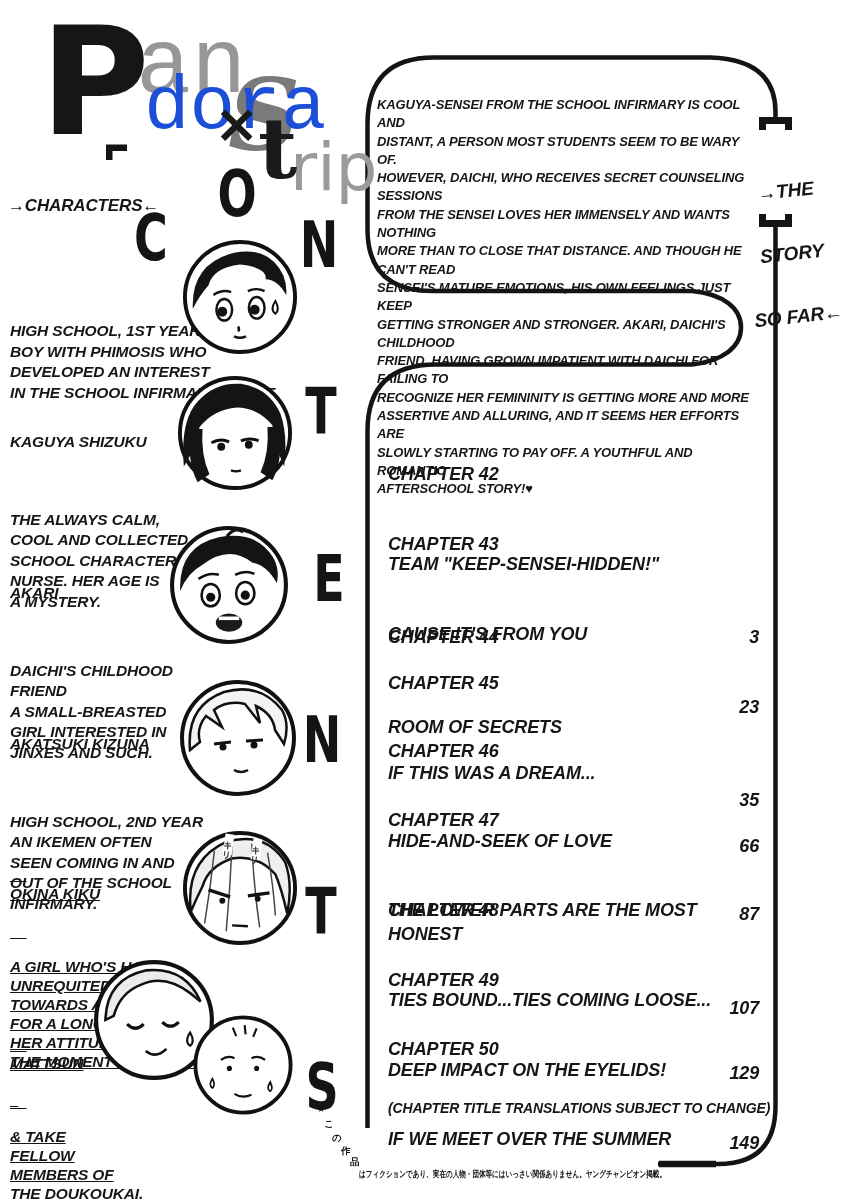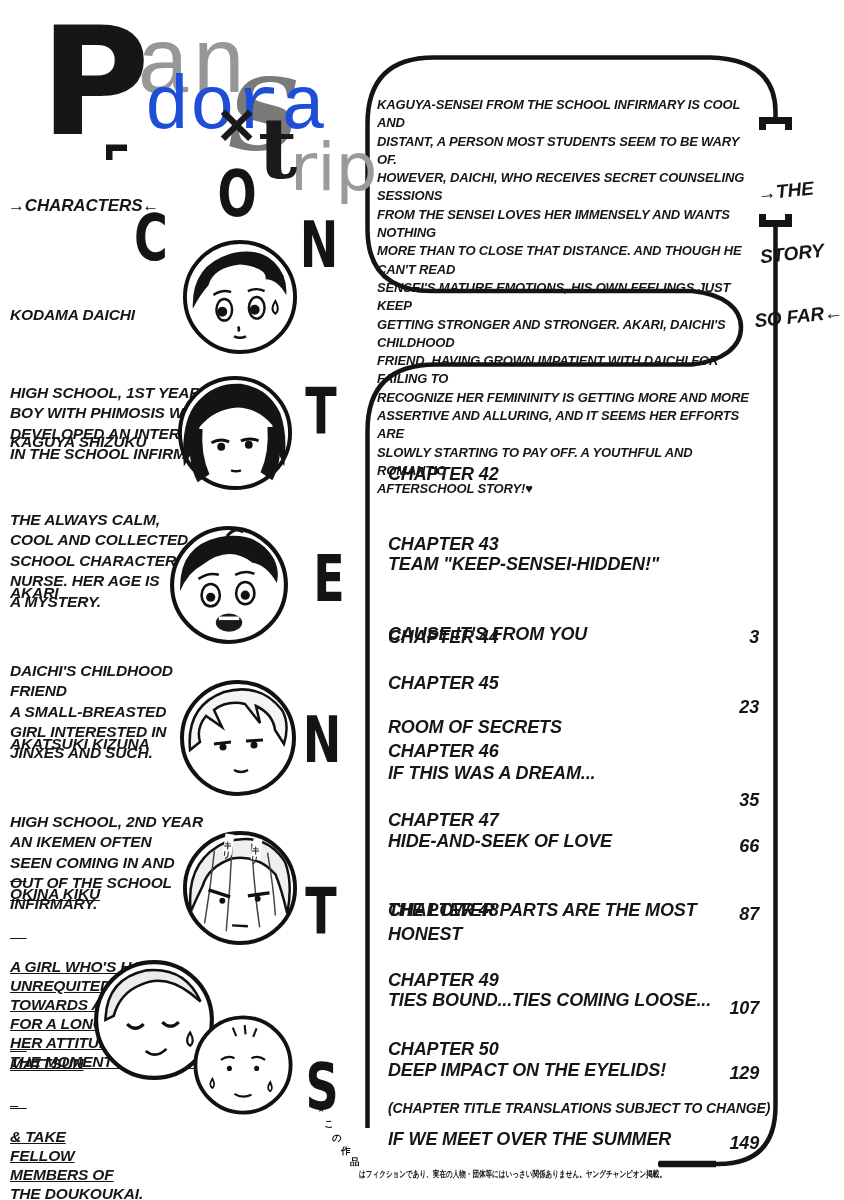--- a/index.html
+++ b/index.html
@@ -109,21 +109,20 @@
 ASSERTIVE AND ALLURING, AND IT SEEMS HER EFFORTS ARE
 SLOWLY STARTING TO PAY OFF. A YOUTHFUL AND ROMANTIC
 AFTERSCHOOL STORY!♥</div>
   <div class="sofar comic">
     <div>→THE</div>
     <div>STORY</div>
     <div>SO FAR←</div>
   </div>
 
   <div class="cdesc comic" style="top:264px">
-    <div>KODAMA DAICHI</div>
     <div class="pre">HIGH SCHOOL, 1ST YEAR
 BOY WITH PHIMOSIS WHO
 DEVELOPED AN INTEREST
 IN THE SCHOOL INFIRMARY NURSE.</div>
   </div>
   <div class="cdesc comic" style="top:391px">
     <div>KAGUYA SHIZUKU</div>
     <div class="pre">THE ALWAYS CALM,
 COOL AND COLLECTED
 SCHOOL CHARACTERS

